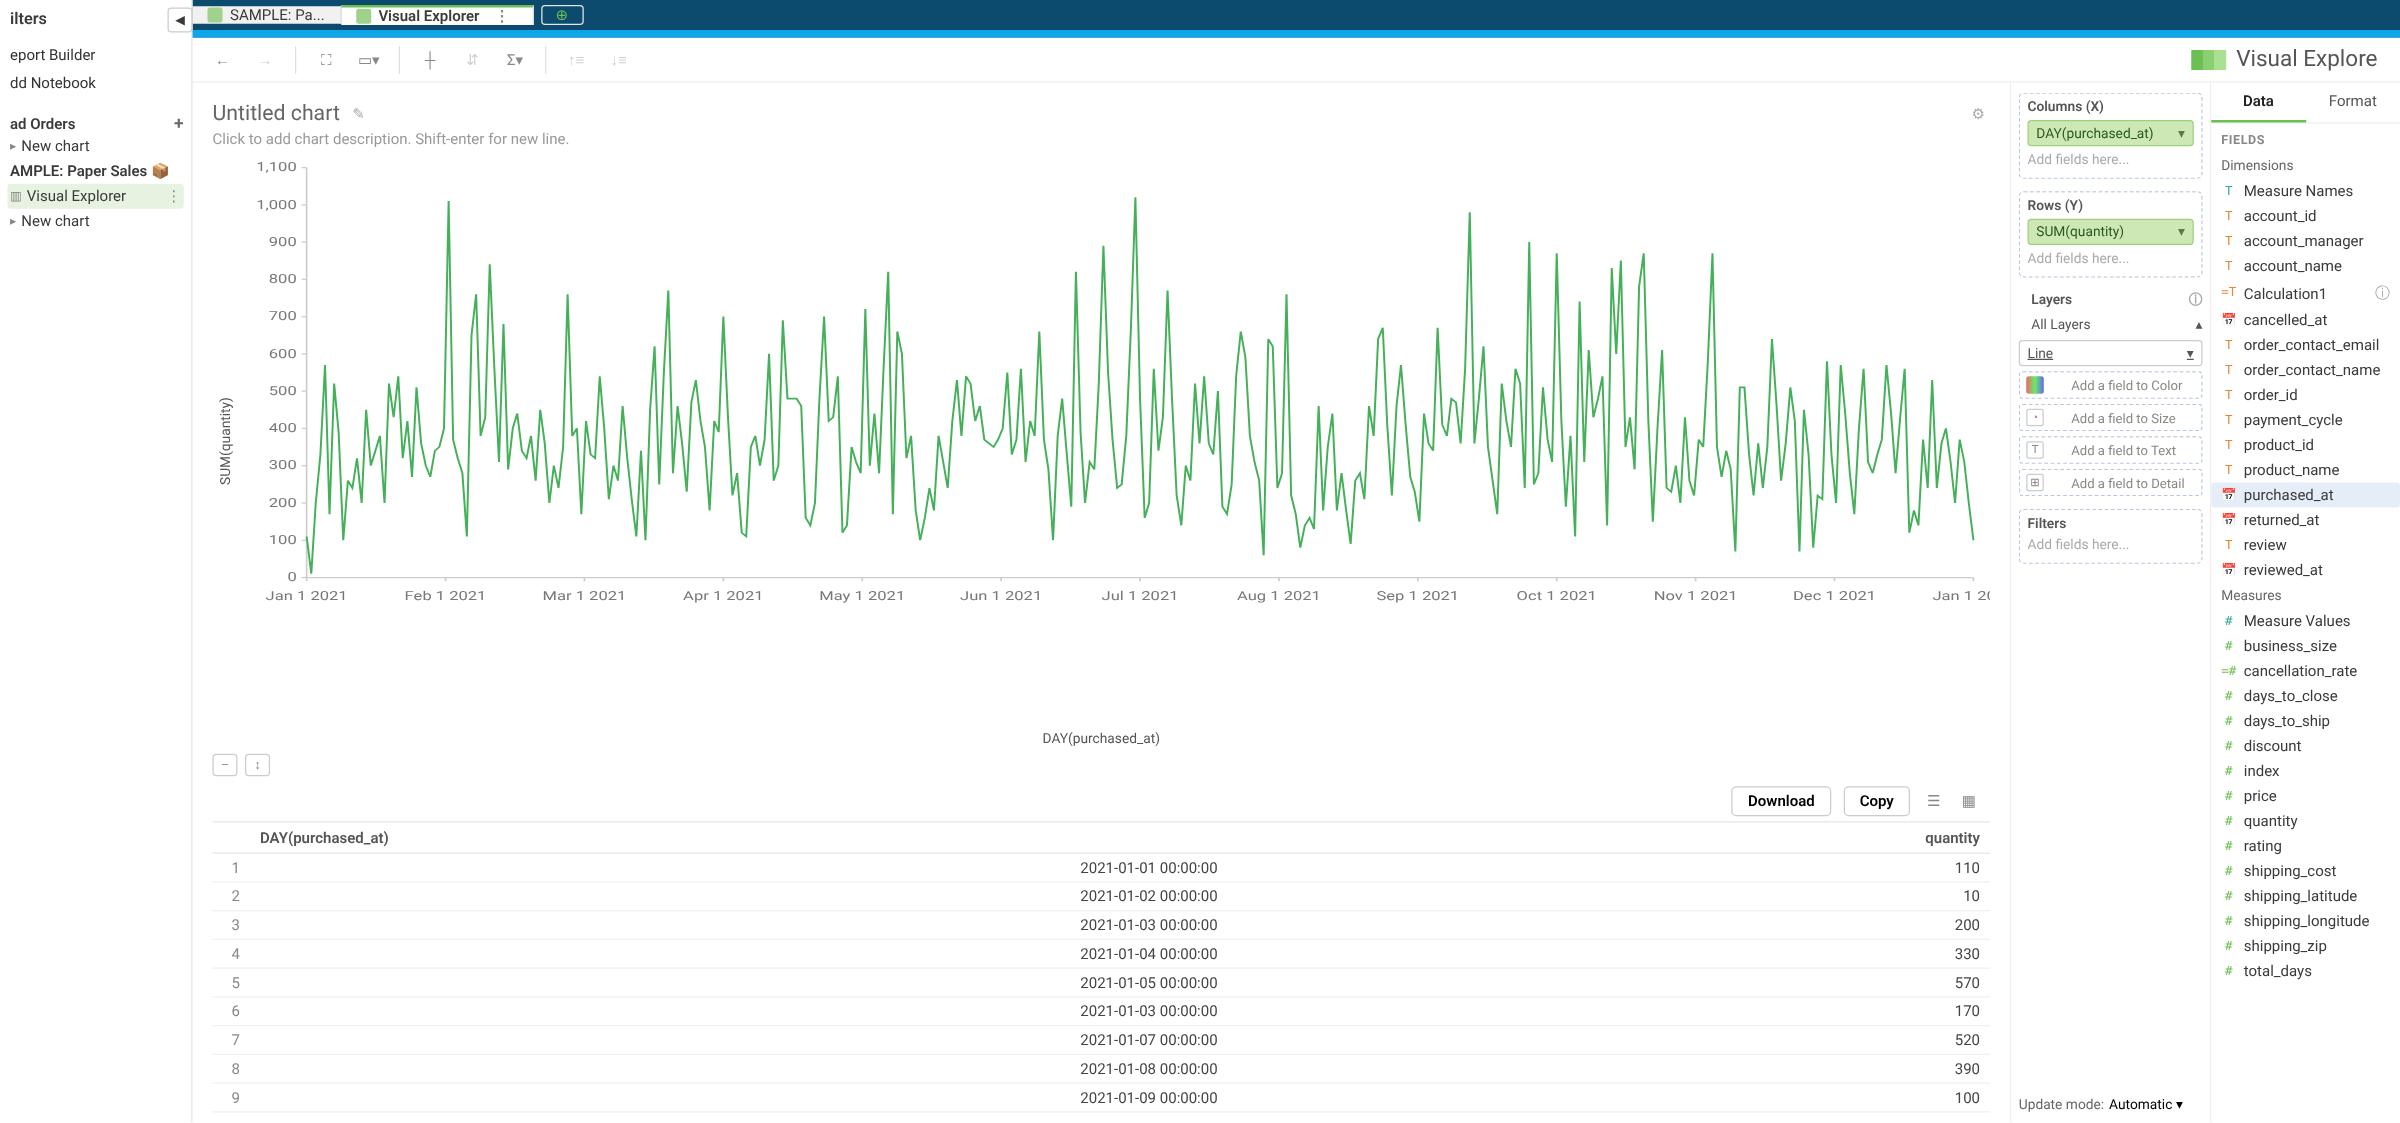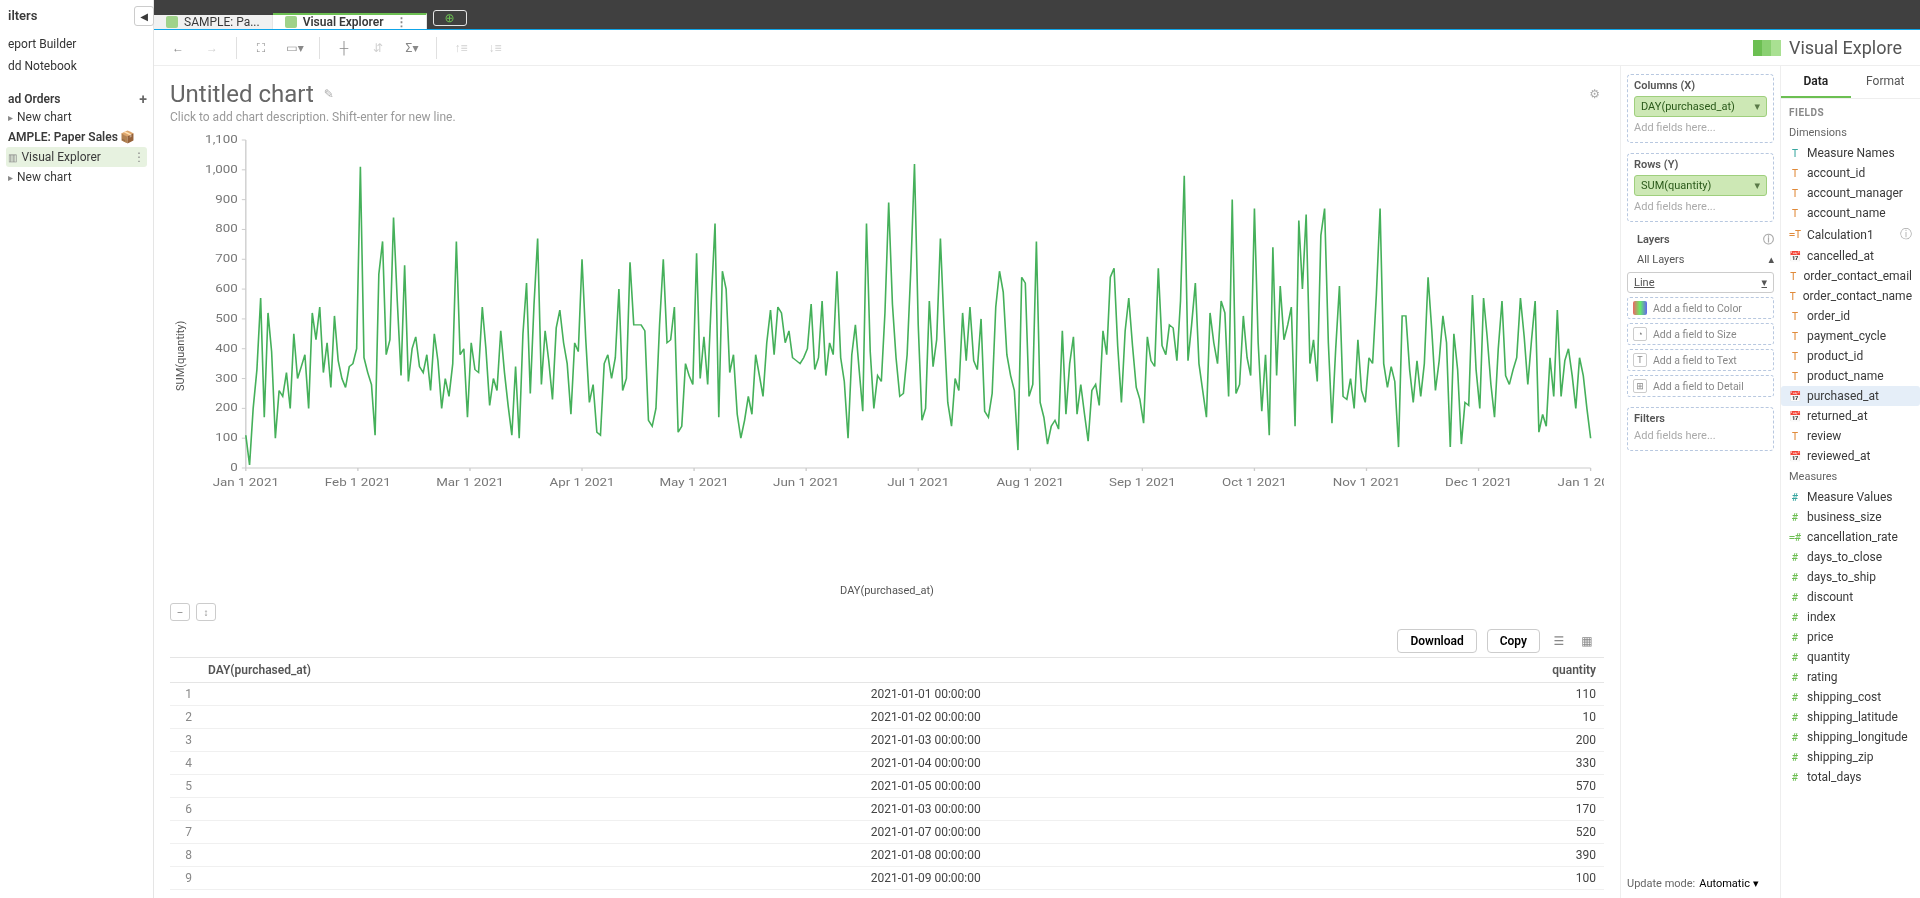--- a/index.html
+++ b/index.html
@@ -13,39 +13,39 @@
 .plus { font-size: 14px; color: #666; cursor: pointer; }
 .nav-item { display: flex; align-items: center; gap: 4px; padding: 3px 2px; cursor: pointer; font-size: 12px; border-radius: 3px; }
 .nav-item.active { background: #e7f2e0; }
 .nav-item .dot { color: #888; font-size: 10px; }
 #collapse-btn { position: absolute; top: 6px; right: -1px; width: 20px; height: 20px; border: 1px solid #ccc; border-radius: 3px; background: #fff; display:flex; align-items:center; justify-content:center; cursor:pointer; font-size:10px;}
 
 
 #main { flex: 1; display: flex; flex-direction: column; min-width: 0; }
 
 
-#tab-row { height: 30px; display: flex; align-items: flex-end; border-bottom: 1px solid #0ea5e9; background: #404040; }
+#tab-row { height: 30px; display: flex; align-items: center; border-bottom: 6px solid #0ea5e9; background: #0c4a6e; }
 .tab { display: flex; align-items: center; gap: 6px; padding: 0 12px; border-right: 1px solid #e5e5e5; cursor: pointer; font-size: 12px; background: #f1f1f1; }
 .tab.active { background: #fff; border-top: 2px solid #6cbf52; font-weight: 600; }
 .tab-icon { width: 12px; height: 12px; background: #9fd28a; border-radius: 2px; }
 .tab-menu { color: #888; padding: 0 6px; cursor: pointer; }
 .tab-new { width: 34px; display:flex; align-items:center; justify-content:center; cursor:pointer; color:#6cbf52; border:1px solid #e5e5e5; margin:3px 6px; border-radius:3px;}
 
 
 #toolbar { height: 36px; display: flex; align-items: center; gap: 6px; padding: 0 10px; border-bottom: 1px solid #eee; }
 .tbtn { width: 28px; height: 28px; display:flex; align-items:center; justify-content:center; color:#888; border-radius:3px; cursor:pointer; }
 .tsep { width:1px; height:22px; background:#e0e0e0; margin:0 4px; }
 #brand { margin-left:auto; display:flex; align-items:center; gap:8px; font-size:18px; font-weight:400; color:#555; padding-right:8px;}
 #brand .logo { width:28px; height:16px; background: linear-gradient(90deg,#6cbf52 33%, #8ad072 33% 66%, #a9e092 66%);}
 
 
 #workspace { flex: 1; display: flex; min-height: 0; }
 #chart-area { flex: 1; display:flex; flex-direction:column; padding: 14px 16px 8px 16px; min-width:0; }
 #chart-title-row { display:flex; align-items:center; gap:10px; justify-content:space-between;}
-#chart-title { font-size: 24px; color:#666; }
+#chart-title { font-size: 17px; color:#666; }
 #edit-title { color:#aaa; cursor:pointer; }
 #gear { color:#aaa; cursor:pointer; padding:4px; border-radius:3px; }
 #chart-desc { color:#999; font-size:12px; margin-top:2px; cursor:text; }
 
 #chart-wrap { flex:1; display:flex; margin-top:10px; min-height:0; }
 #ylabel { writing-mode: vertical-rl; transform: rotate(180deg); text-align:center; font-size:11px; color:#555; padding-right:4px;}
 #svg-holder { flex:1; min-width:0; }
 #xlabel { text-align:center; font-size:11px; color:#555; margin-top:6px; }
 
 #chart-footer-controls { margin-top:6px; display:flex; gap:6px; }
@@ -64,27 +64,27 @@
 
 
 #config-panel { width: 160px; border-left:1px solid #eee; padding:8px 6px; display:flex; flex-direction:column; gap:10px; font-size:11px; color:#555;}
 .shelf { border:1px dashed #b8c8e0; border-radius:4px; padding:4px 6px 8px; }
 .shelf-title { font-weight:600; font-size:11px; margin-bottom:4px; color:#555;}
 .pill { display:flex; align-items:center; justify-content:space-between; background:#cde8b5; border:1px solid #9fcf7d; color:#2a5a1a; border-radius:3px; padding:3px 6px; font-size:11px; cursor:pointer;}
 .pill .caret { color:#5a7a48; }
 .shelf-placeholder { color:#aaa; font-size:11px; margin-top:4px; cursor:text;}
 .layers-head { display:flex; align-items:center; justify-content:space-between; font-weight:600; cursor:pointer;padding-left:10px;}
 .select-fake { display:flex; align-items:center; justify-content:space-between; border:1px solid #ccc; border-radius:3px; padding:3px 6px; margin-top:6px; cursor:pointer; background:#fff;text-decoration:underline;}
-.drop-target { display:flex; align-items:center; gap:6px; border:1px dashed #b8c8e0; border-radius:3px; padding:3px 5px; margin-top:4px; color:#888; font-size:10.5px; cursor:pointer;}
+.drop-target { display:flex; align-items:center; gap:22px; border:1px dashed #b8c8e0; border-radius:3px; padding:3px 5px; margin-top:4px; color:#888; font-size:10.5px; cursor:pointer;}
 .drop-target .mini-icon { width:14px; height:14px; display:flex; align-items:center; justify-content:center; border:1px solid #ccc; border-radius:2px; font-size:9px; background:#fff;}
 #update-mode { margin-top:auto; font-size:11px; color:#666; display:flex; gap:4px; align-items:center; padding-top:6px;}
 #update-mode .sel { color:#000; cursor:pointer; display:flex; gap:3px; align-items:center;}
 
 
-#fields-panel { width: 140px; border-left:1px solid #eee; display:flex; flex-direction:column; font-size:12px; }
+#fields-panel { width: 152px; border-left:1px solid #eee; display:flex; flex-direction:column; font-size:12px; }
 #fp-tabs { display:flex; border-bottom:1px solid #eee; }
 .fp-tab { flex:1; text-align:center; padding:8px 4px; cursor:pointer; color:#555;}
 .fp-tab.active { border-bottom:2px solid #6cbf52; font-weight:600; color:#222;}
 .fp-section-title { font-size:10px; font-weight:700; letter-spacing:.5px; color:#888; padding:8px 8px 4px; }
 .fp-group-title { font-size:11px; color:#666; padding:4px 8px; }
 .field-item { display:flex; align-items:center; gap:6px; padding:3px 8px; cursor:grab; border-radius:3px;}
 .field-item.selected { background:#e5eef8; }
 .ficon { width:12px; text-align:center; font-size:10px; font-family: monospace; }
 .ficon.orange { color:#e08a3a; }
 .ficon.green { color:#6cbf52; }

